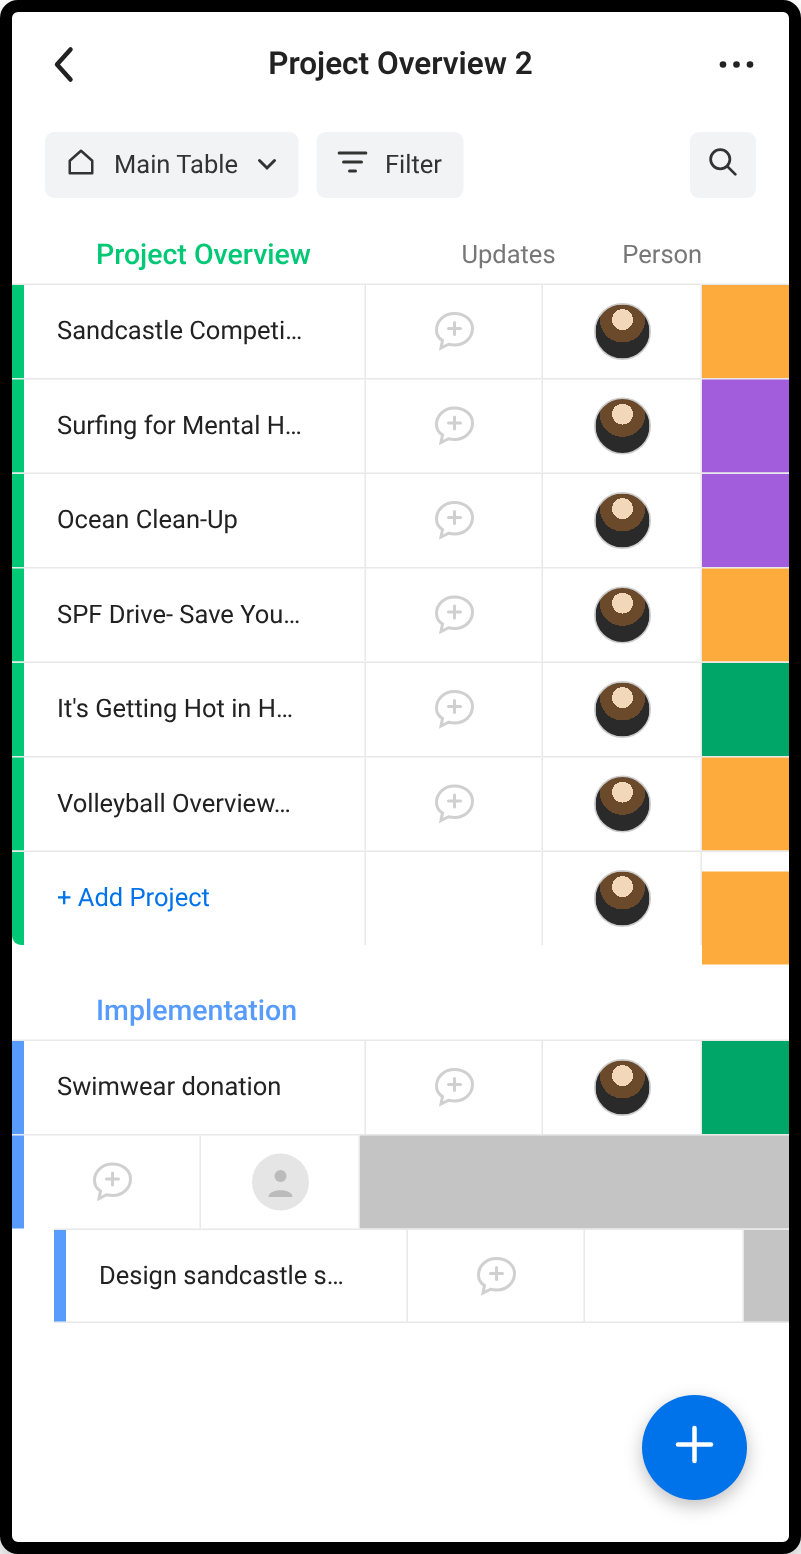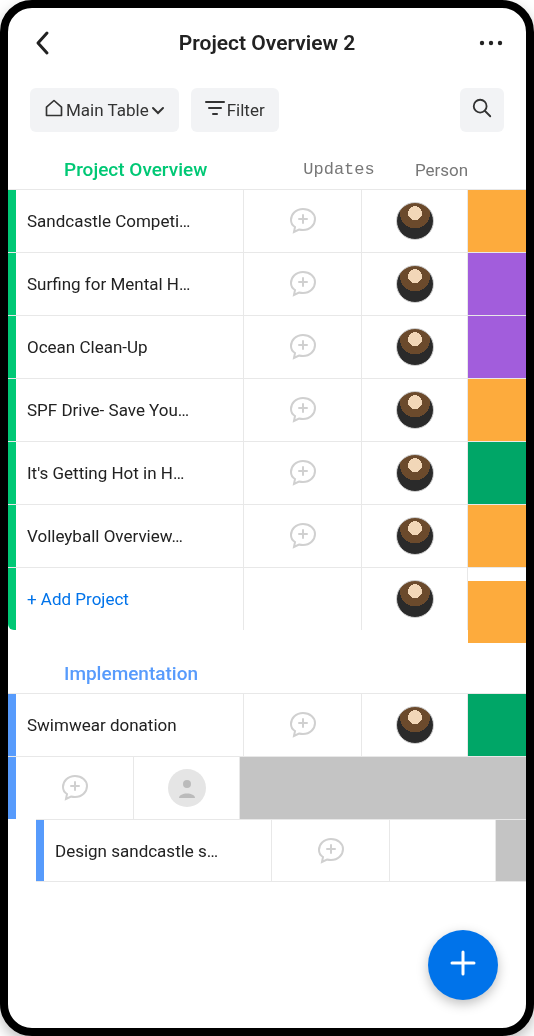--- a/index.html
+++ b/index.html
@@ -7,21 +7,21 @@
     font-family: -apple-system, BlinkMacSystemFont, "Segoe UI", Roboto, Helvetica, Arial, sans-serif;
     background: #fff;
     width: 534px;
     height: 1036px;
     overflow: hidden;
     position: relative;
   }
   .frame {
     width: 534px;
     height: 1036px;
-    border-radius: 32px;
+    border-radius: 12px;
     border: 8px solid #000;
     background: #fff;
     overflow: hidden;
     position: relative;
     box-shadow: 0 6px 14px rgba(0,0,0,0.25);
   }
   .header {
     display: flex;
     align-items: center;
     justify-content: space-between;
@@ -35,58 +35,58 @@
     padding: 22px 22px 16px 22px;
     align-items:center;
   }
   .pill {
     background:#f2f3f5;
     border-radius:6px;
     height:44px;
     display:flex;
     align-items:center;
     padding:0 14px;
-    gap:2px;
+    gap:12px;
     cursor:pointer;
     color:#333;
     font-size:17px;
   }
   .pill svg { flex-shrink:0; }
   .search-btn {
     margin-left:auto;
     width:44px; height:44px;
     background:#f2f3f5;
     border-radius:6px;
     display:flex; align-items:center; justify-content:center;
     cursor:pointer;
   }
   .group-header {
     display:flex;
     padding: 10px 24px 8px 24px;
     align-items:center;
   }
   .group-name { font-size:19px; font-weight:500; flex:0 0 220px;margin-left:32px; }
   .col-head { color:#777; font-size:17px; text-align:center; }
-  .col-updates { flex:0 0 110px;font-family:Liberation Mono, monospace; }
+  .col-updates { flex:0 0 110px; }
   .col-person { flex:0 0 95px; }
   .row {
     display:flex;
     height:63px;
     align-items:center;
     border-top:1px solid #e8e8e8;
     position:relative;
   }
   .row:last-child { border-bottom:1px solid #e8e8e8;margin-left:28px; }
   .stripe {
     width:8px; height:100%;
     flex-shrink:0;
   }
   .cell-name {
     flex:0 0 228px;
-    padding:0 8px 0 11px;
+    padding:0 8px 0 22px;
     font-size:17px;
     color:#222;
     white-space:nowrap;
     overflow:hidden;
     text-overflow:ellipsis;
     border-right:1px solid #e8e8e8;
     height:100%;
     display:flex;
     align-items:center;
   }

